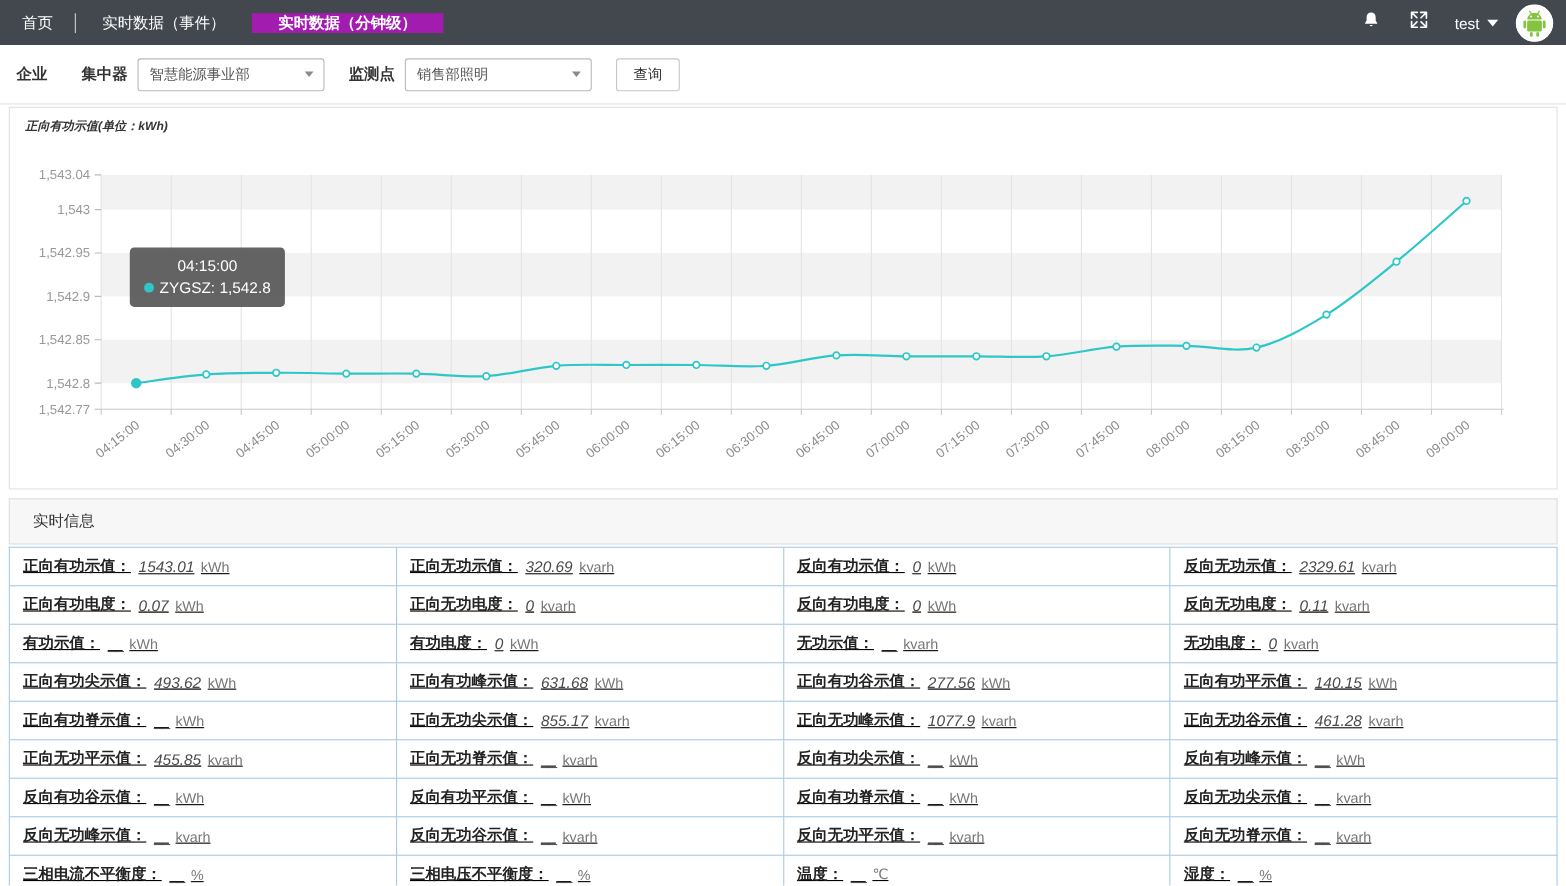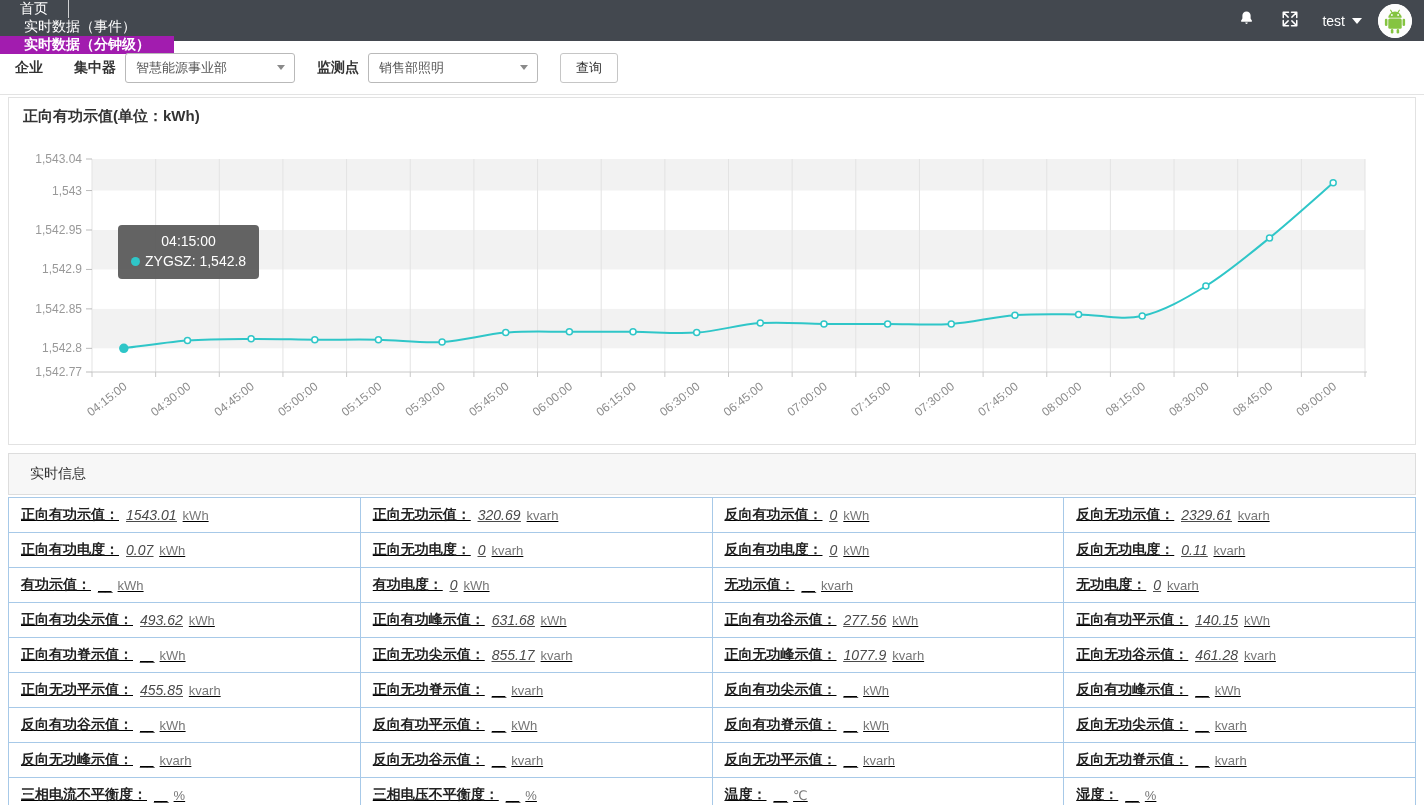--- a/index.html
+++ b/index.html
@@ -22,42 +22,42 @@
   .filter-group { display:flex; align-items:center; margin-right:22px; }
   .filter-label { font-size:14px; font-weight:bold; color:#333; margin-right:9px; white-space:nowrap; }
   .select-box { width:170px; height:30px; border:1px solid #b9b9b9; border-radius:3px; background:#fff;
     display:flex; align-items:center; justify-content:space-between; padding:0 9px 0 10px; font-size:13px; color:#555; cursor:pointer; }
   .select-arrow { width:0; height:0; border-left:4px solid transparent; border-right:4px solid transparent; border-top:5px solid #8a8a8a; }
   .query-btn { height:30px; padding:0 15px; background:#fff; border:1px solid #c6c6c6; border-radius:3px;
     font-size:13px; color:#333; cursor:pointer; font-family:inherit; }
 
   
   .chart-panel { position:relative; margin:2px 8px 0; height:348px; border:1px solid #e2e2e2; background:#fff; }
-  .chart-title { padding:9px 0 0 14px; font-size:15px; font-weight:bold; color:#333; }
+  .chart-title { padding:9px 0 0 14px; font-size:11px; font-weight:bold; color:#333;font-style:italic; }
   #chart-svg { position:absolute; left:0; top:32px; }
   .chart-tooltip { position:absolute; left:109px; top:127px; min-width:100px; background:rgba(88,88,88,.93);
     color:#fff; border-radius:4px; padding:6px 13px 8px; font-size:14px; line-height:20px; text-align:center; pointer-events:none; }
   .tt-dot { display:inline-block; width:9px; height:9px; border-radius:50%; margin-right:5px; vertical-align:0; }
 
   
   .rt-header { margin:8px 8px 0; border:1px solid #ddd; background:#f7f7f7; padding:11px 21px; font-size:14px; color:#333; }
   .rt-table { margin:2px 8px 0; display:grid; grid-template-columns:repeat(4,1fr);
     border-top:1px solid #a7c9e8; border-left:1px solid #a7c9e8; background:#fff; }
   .rt-cell { height:35px; border-right:1px solid #a7c9e8; border-bottom:1px solid #a7c9e8;
     display:flex; align-items:center; padding:0 12px; font-size:14px; white-space:nowrap; overflow:hidden;text-decoration:underline; }
   .rt-label { font-weight:bold; color:#222; margin-right:7px; }
   .rt-value { font-style:italic; text-decoration:underline; color:#4a4a4a; cursor:pointer; }
   .rt-value.empty { font-style:normal; text-decoration:none; letter-spacing:-1px; color:#4a4a4a; }
   .rt-unit { color:#777; font-size:13px; margin-left:6px; }
 </style>
 </head>
 <body>
 
 <div class="topnav">
-  <div id="nav-tabs" style="display:flex;align-items:flex-start;flex-direction:column;">
+  <div id="nav-tabs" style="display:flex;align-items:center;">
       <div class="nav-tab">首页</div>
       <div class="nav-tab">实时数据（事件）</div>
       <div class="nav-tab active">实时数据（分钟级）</div>
     </div>
   <div class="nav-right">
     <div class="nav-icon-btn">
       <span>
         <svg width="19" height="19" viewBox="0 0 24 24">
           <path fill="#fff" d="M12 3c-3.1 0-5.2 2.2-5.2 5.2v3.9l-1.7 2.8c-.3.5 0 1.1.6 1.1h12.6c.6 0 .9-.6.6-1.1l-1.7-2.8V8.2C17.2 5.2 15.1 3 12 3z"></path>
           <path fill="#fff" d="M10.4 17.2a1.6 1.6 0 0 0 3.2 0z"></path>

